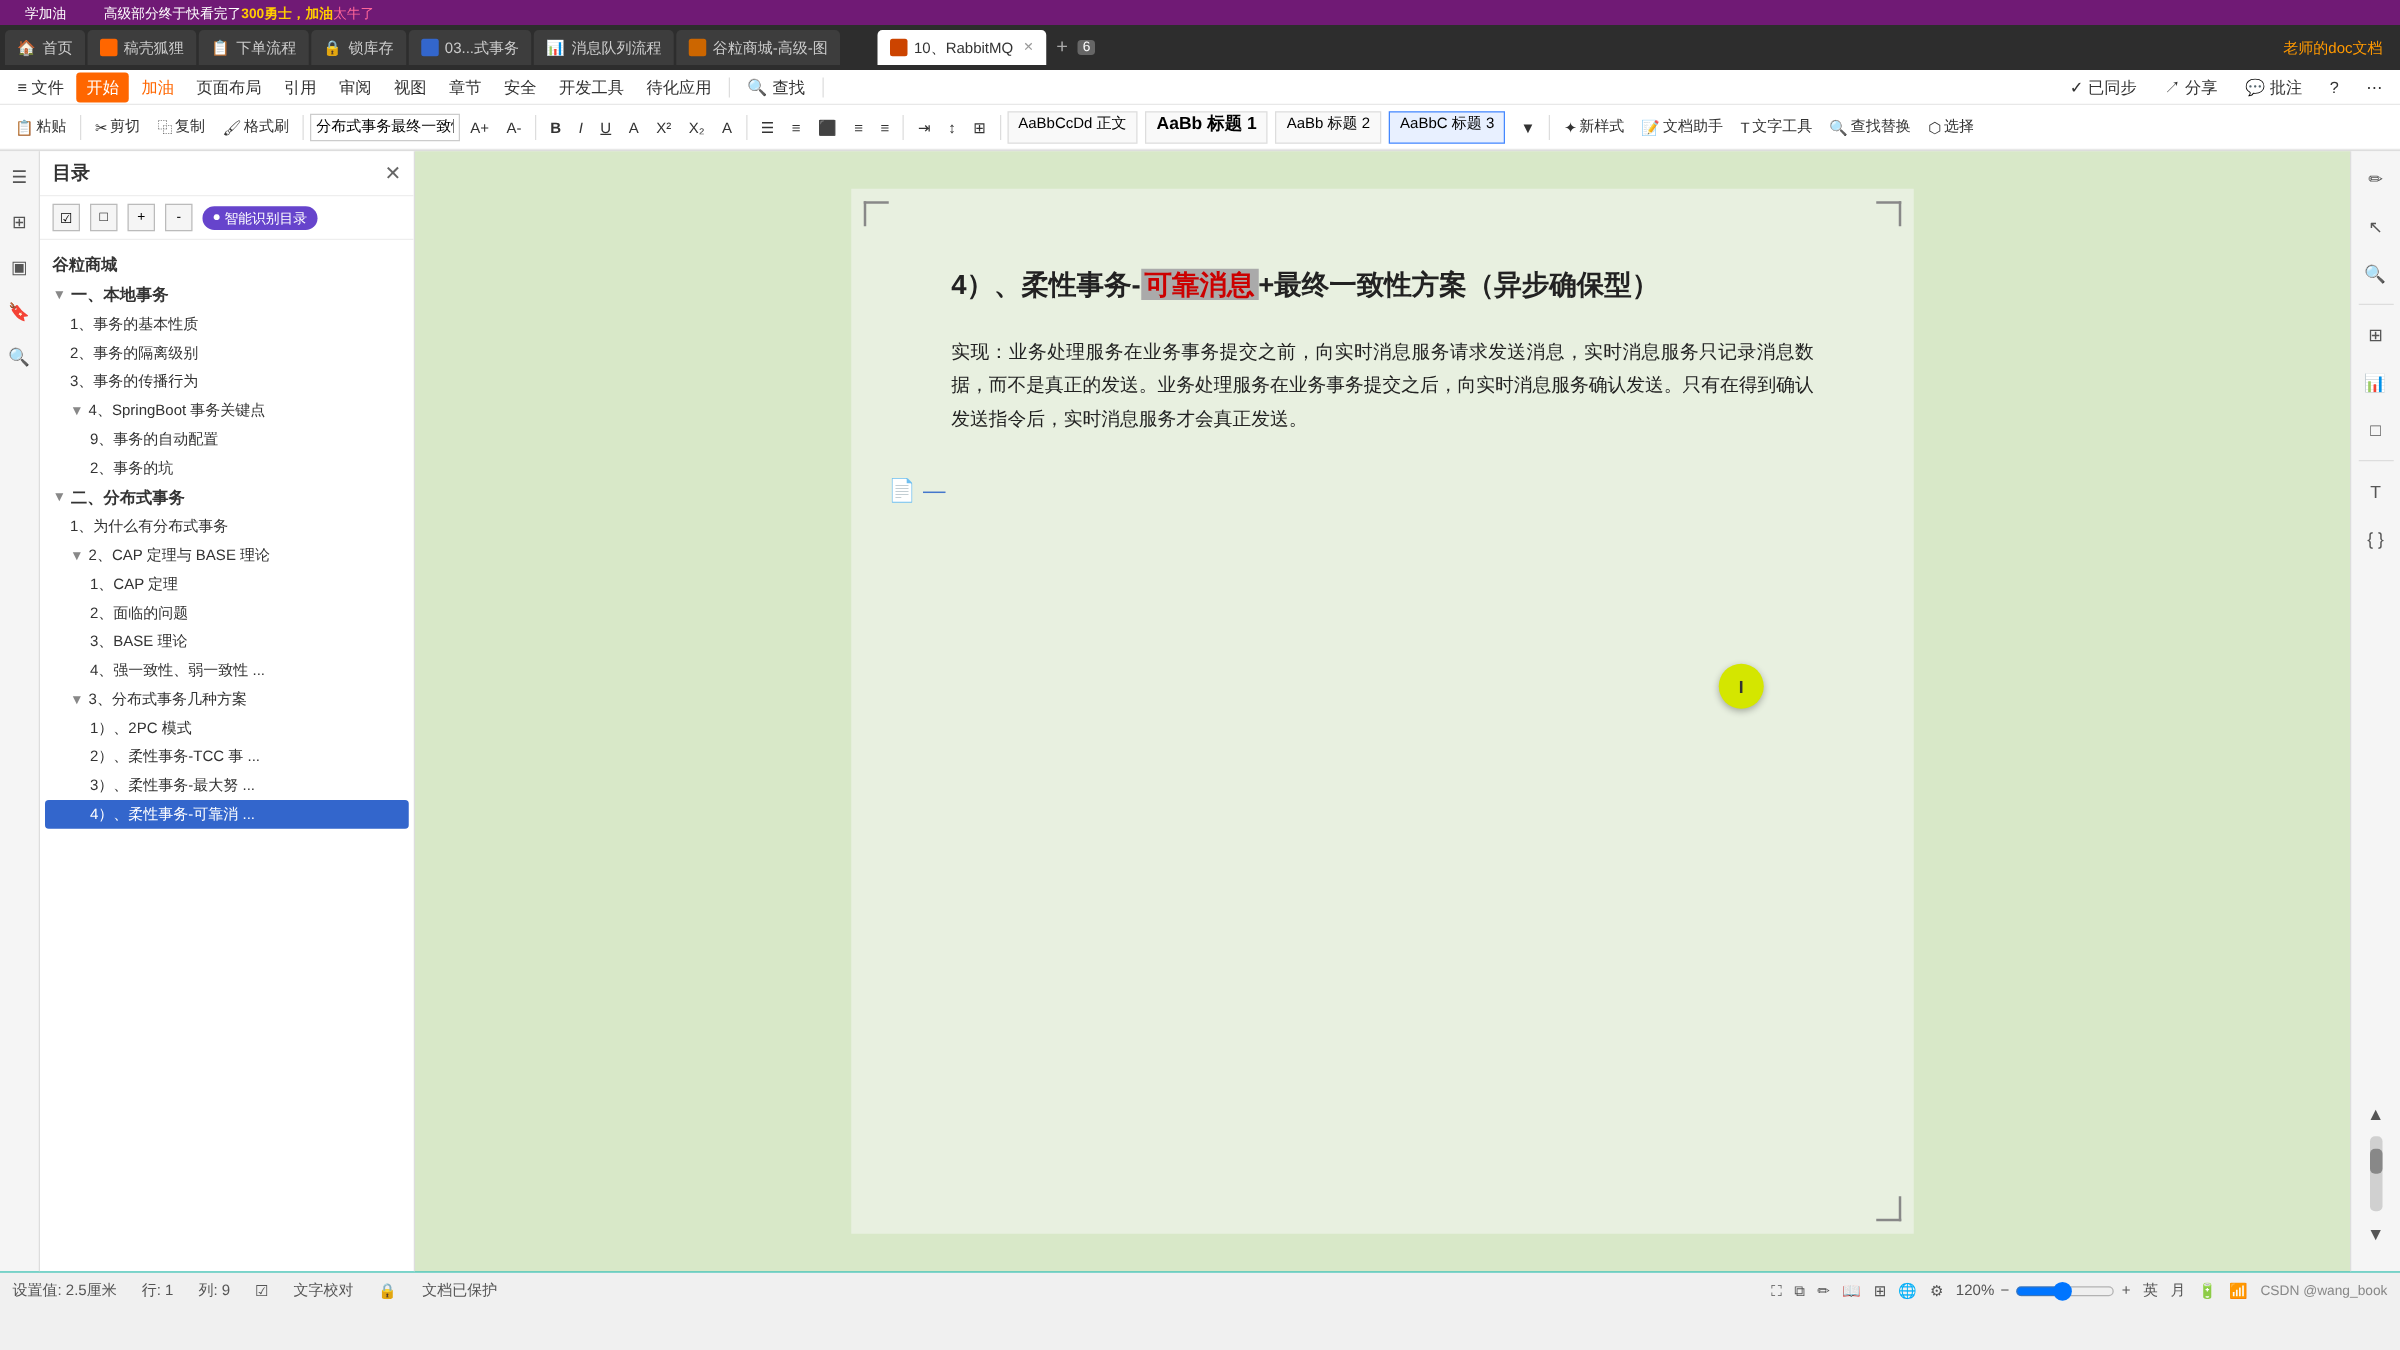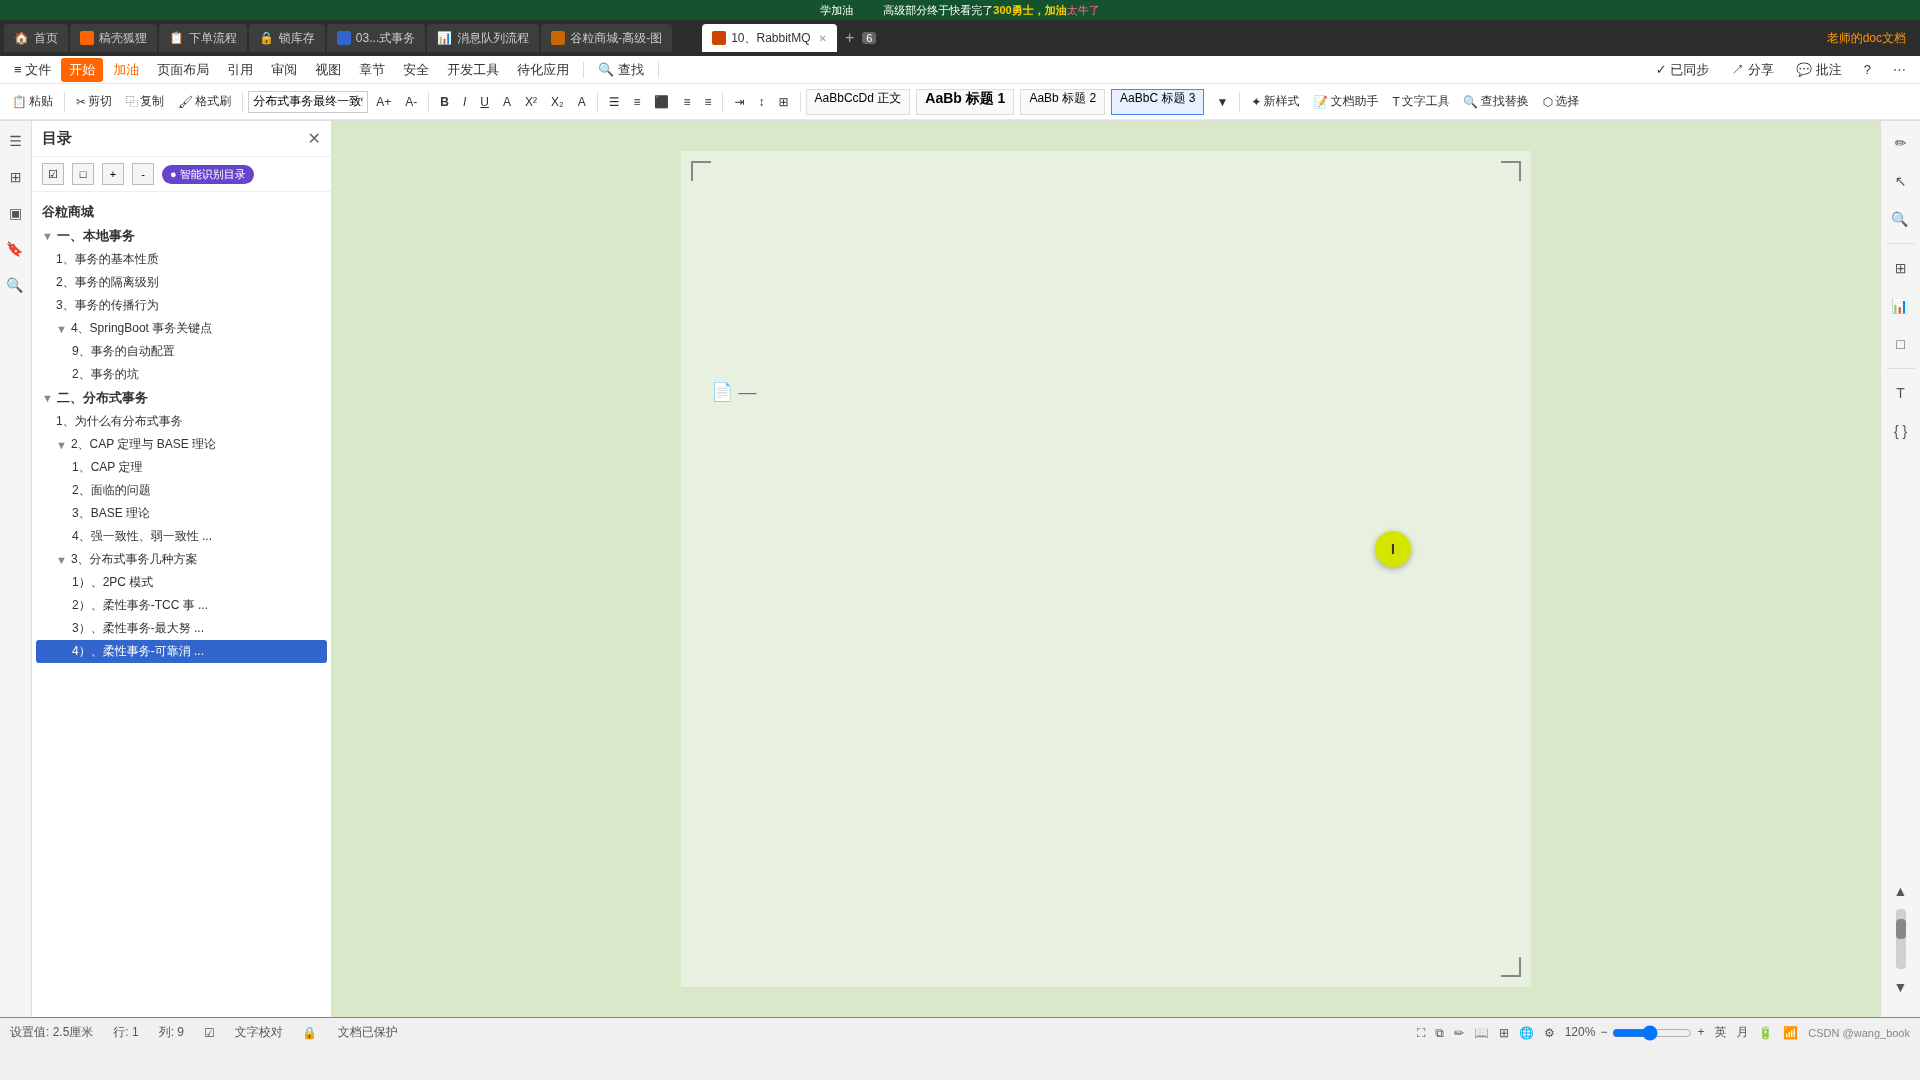--- a/index.html
+++ b/index.html
@@ -1,24 +1,24 @@
 <!DOCTYPE html>
 <html><head>
   <meta charset="utf-8">
   <style>
     * { margin: 0; padding: 0; box-sizing: border-box; }
     body { width: 1920px; height: 1080px; overflow: hidden; font-family: 'SimSun', '宋体', sans-serif; background: #f0f0f0; font-size: 13px; }
 
     
     .top-bar {
       height: 20px;
-      background: #14532d;
-      display: flex;
-      align-items: center;
-      justify-content: center;
+      background: #701a75;
+      display: flex;
+      align-items: center;
+      justify-content: flex-start;
       padding: 0 20px;
       color: #fff;
       font-size: 11px;
     }
     .top-bar-left { display: flex; gap: 30px; }
     .top-bar-center { color: #ffcc00; font-weight: bold; }
     .top-bar-right { color: #ff6699; }
 
     
     .tab-bar {
@@ -590,21 +590,25 @@
     </div>
   </div>
 
   <div class="doc-area">
     <div class="doc-page">
       <div class="doc-corner-tl"></div>
       <div class="doc-corner-tr"></div>
 
       <div class="doc-icon">📄 —</div>
 
-
+      <div class="doc-heading">
+        <span>4）、柔性事务-</span><span class="highlight-bg">可靠消息</span><span>+最终一致性方案（异步确保型）</span>
+      </div>
+
+      <div class="doc-body">实现：业务处理服务在业务事务提交之前，向实时消息服务请求发送消息，实时消息服务只记录消息数据，而不是真正的发送。业务处理服务在业务事务提交之后，向实时消息服务确认发送。只有在得到确认发送指令后，实时消息服务才会真正发送。</div>
 
       <div class="cursor-circle">
         <span>I</span>
       </div>
 
       <div class="doc-corner-br"></div>
     </div>
   </div>
 
   <div class="right-sidebar">

